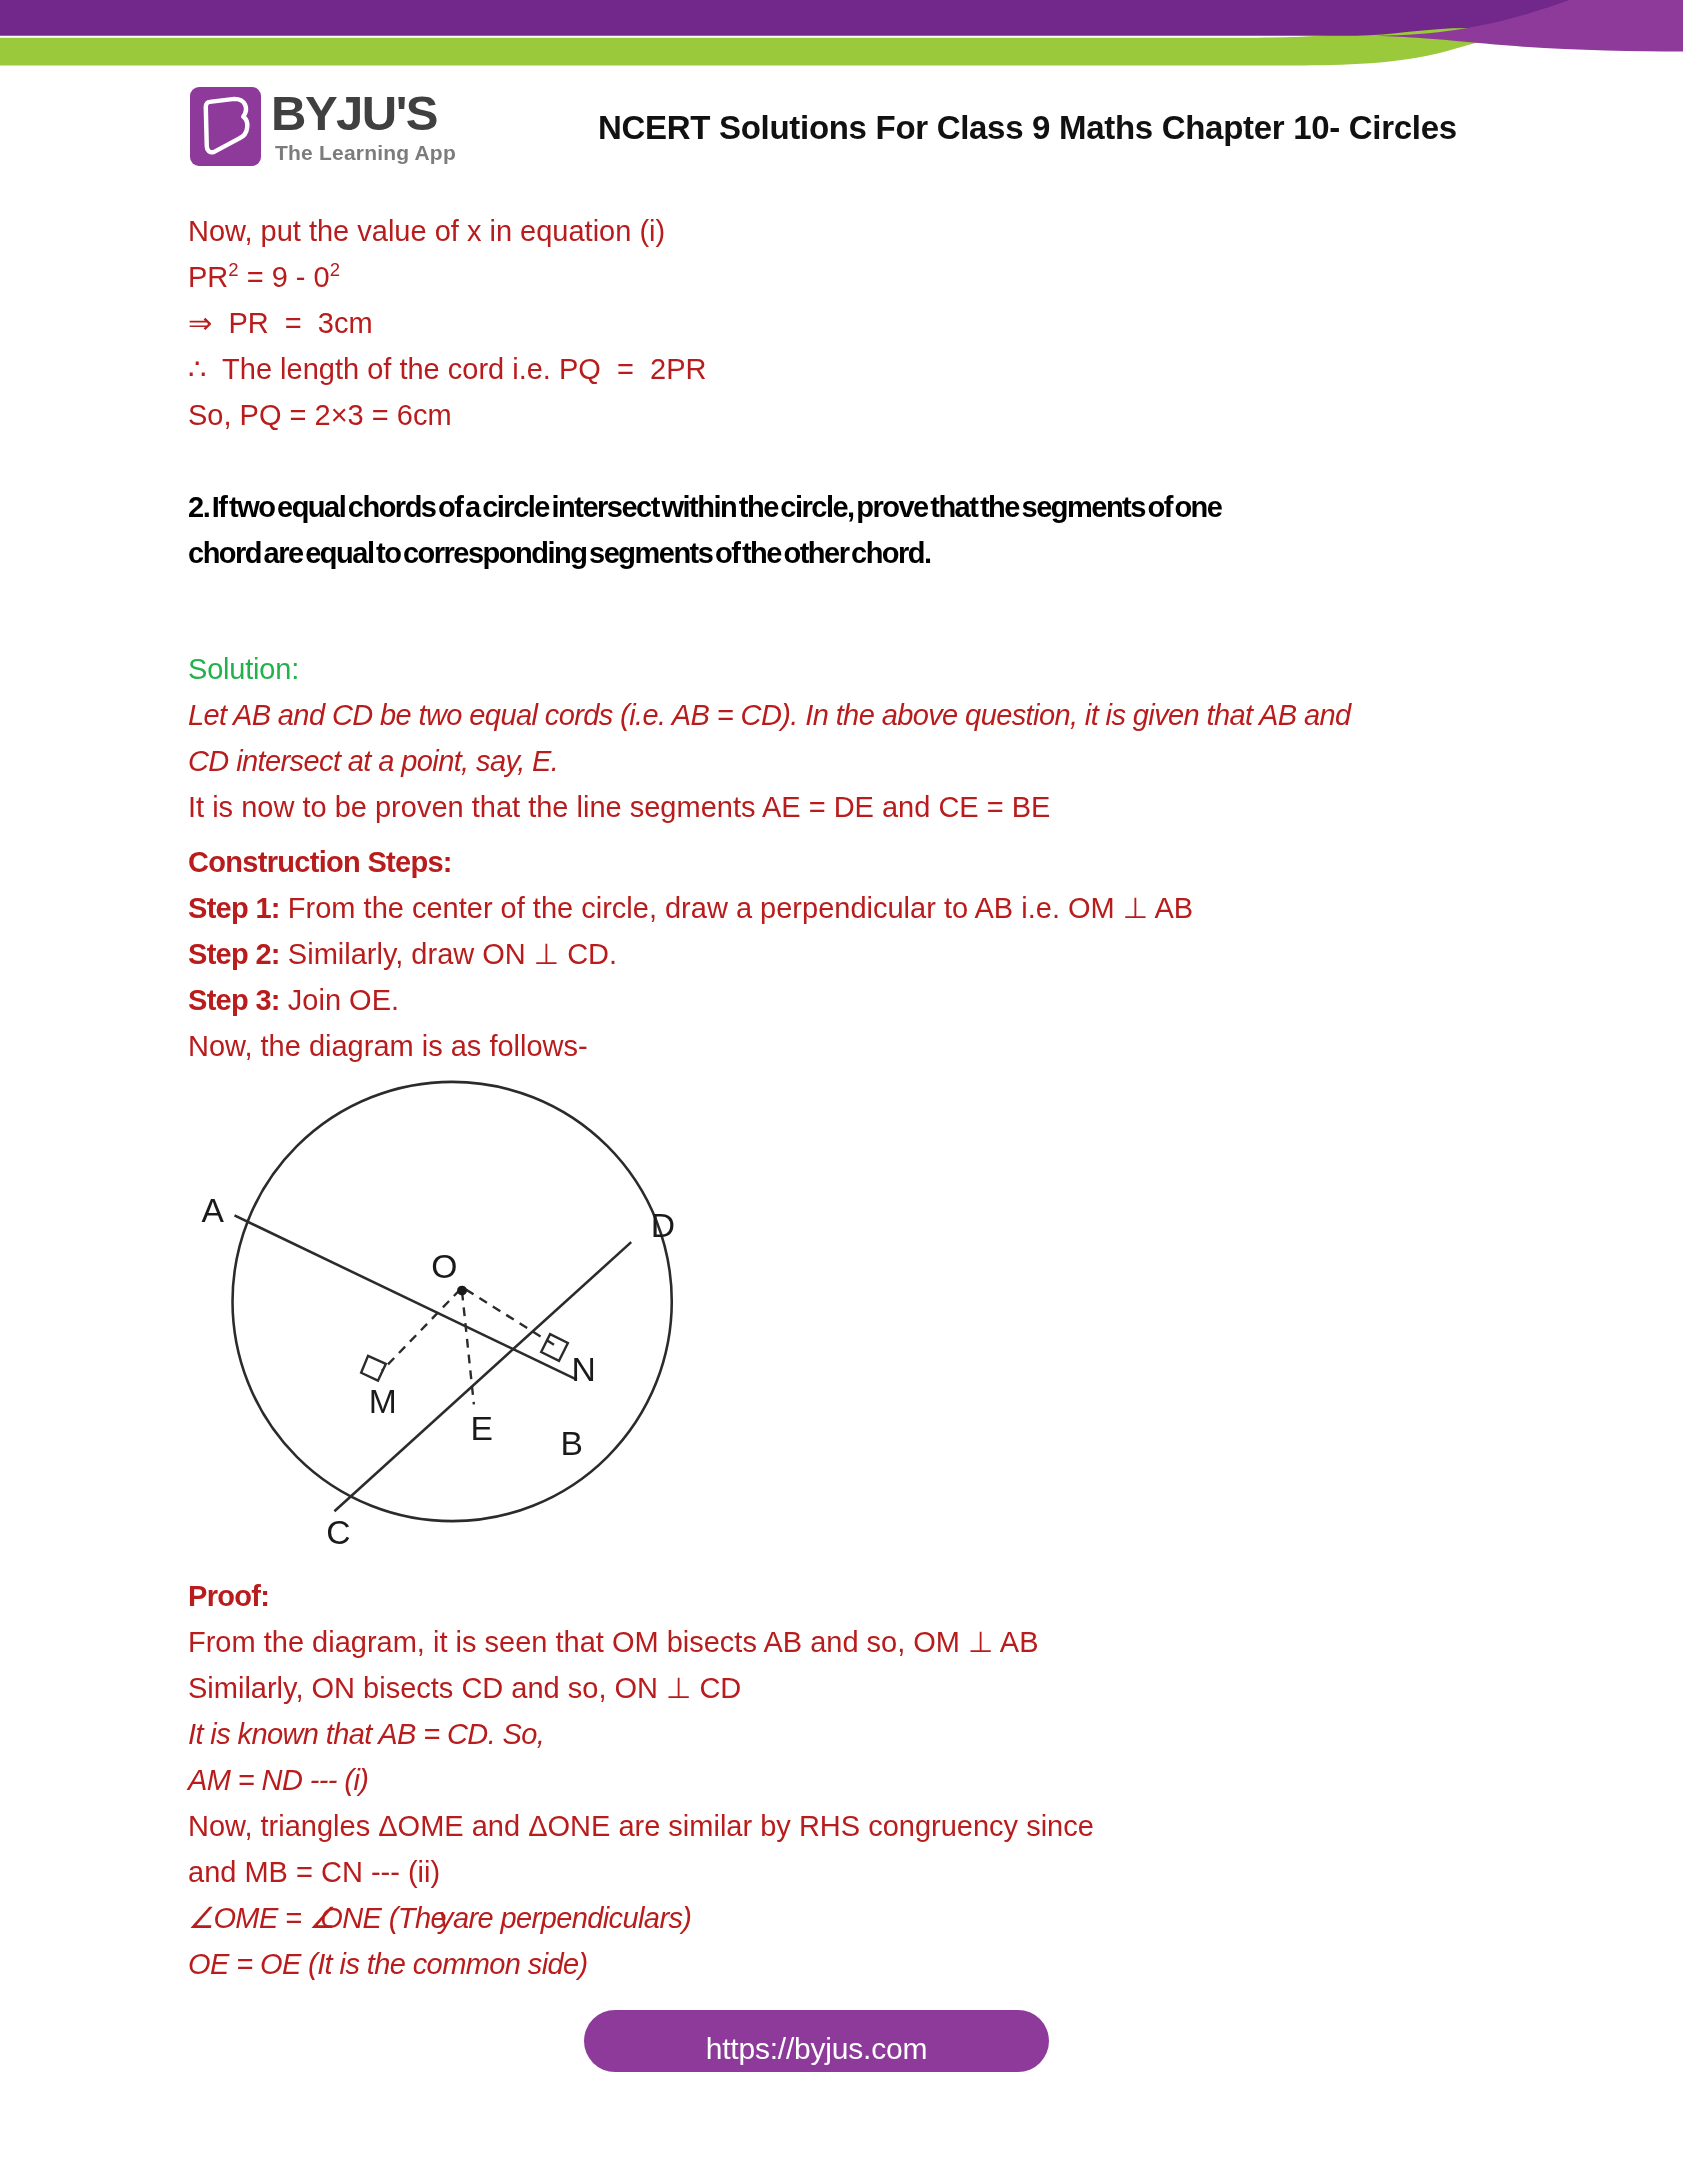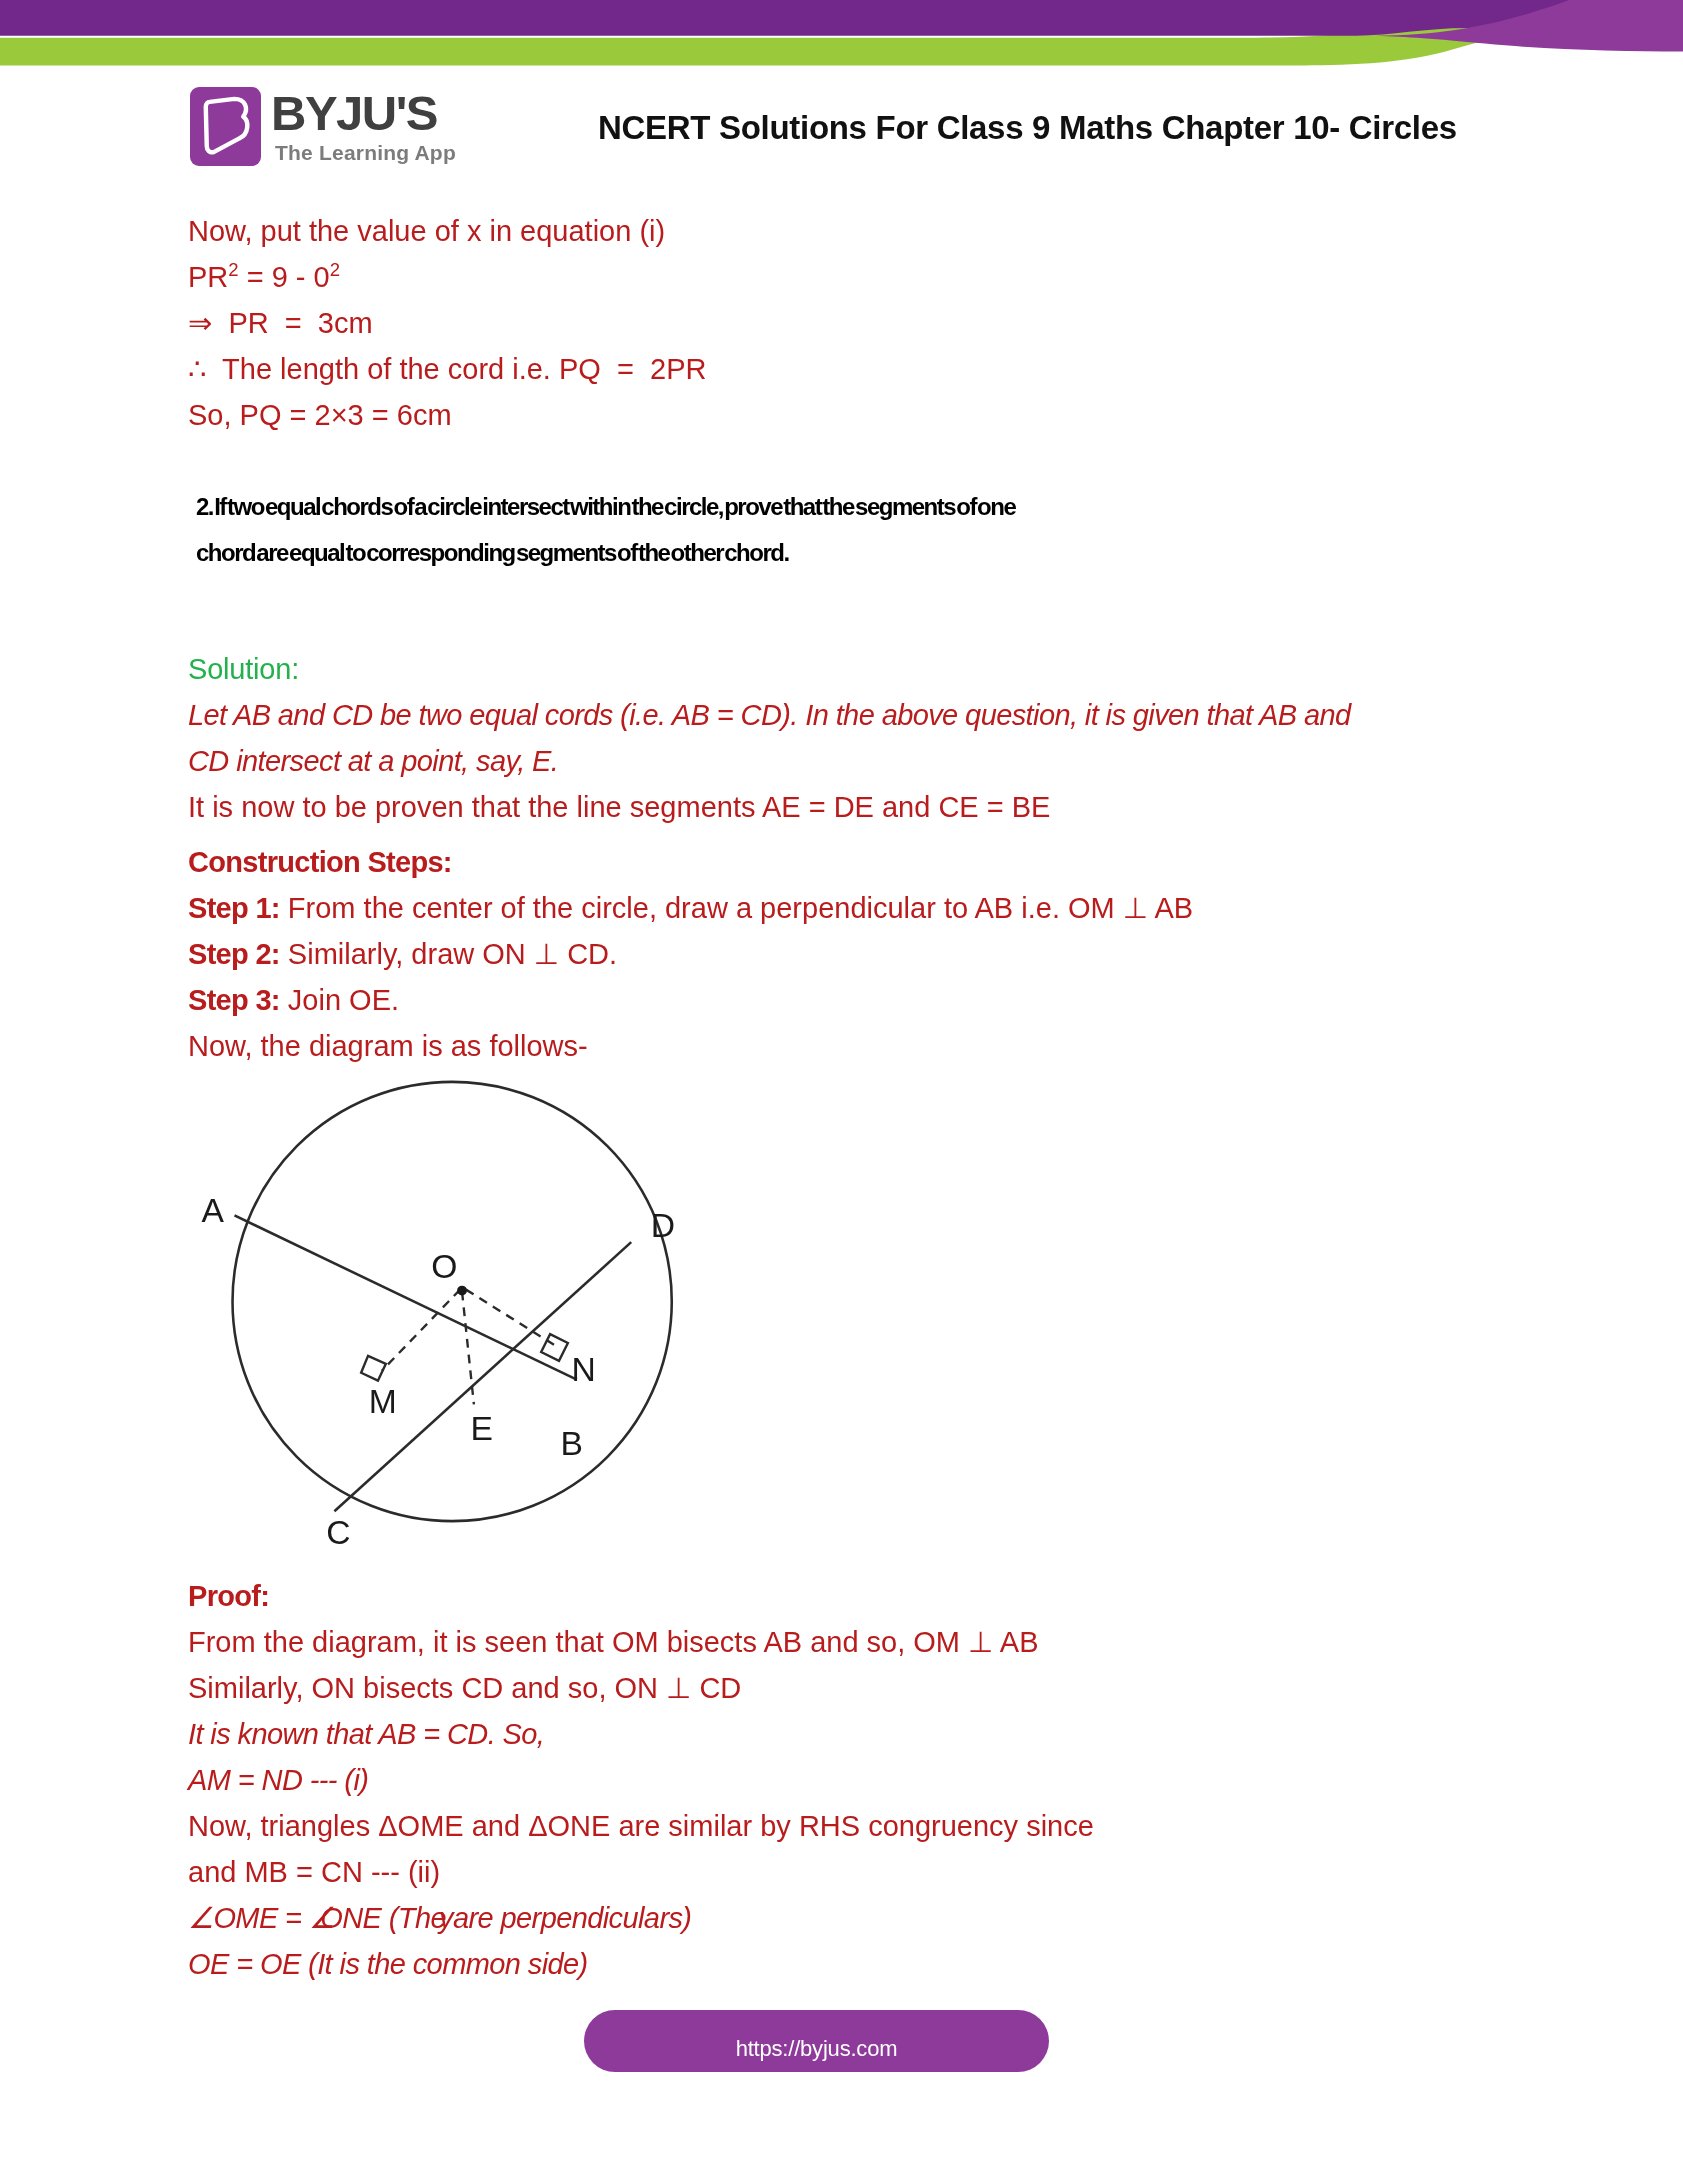--- a/index.html
+++ b/index.html
@@ -89,27 +89,26 @@
     font-size: 29px;
     line-height: 46px;
     color: #b91c1c;
     white-space: pre-wrap;
   }
   .line.tight { letter-spacing: -0.6px; font-style: italic; }
   .gap-md { height: 34px; }
   .gap-lg { height: 46px; }
 
   .qtext {
-    font-size: 24px;
+    font-size: 29px;
     font-weight: bold;
     line-height: 46px;
     letter-spacing: -1.5px;
     color: #000;
     word-spacing: -4px;
-    margin-left: 8px;
   }
   .solution-head {
     font-size: 29px;
     line-height: 46px;
     color: #23b14d;
     letter-spacing: -0.2px;
     margin-top: 36px;
   }
   .bold-cond { font-weight: bold; letter-spacing: -0.7px; margin-top: 9px; }
   sup { font-size: 0.64em; vertical-align: super; line-height: 0; }
@@ -136,21 +135,21 @@
     width: 465px;
     height: 62px;
     background: #8E3A9B;
     border-radius: 34px;
     display: flex;
     align-items: center;
     justify-content: center;
   }
   .footer-pill span {
     color: #ffffff;
-    font-size: 22px;
+    font-size: 30px;
     letter-spacing: -0.2px;
     margin-top: 16px;
   }
 </style>
 </head>
 <body>
 
 <div class="header-deco">
   <svg width="1683" height="109" viewBox="0 0 1700 110" xmlns="http://www.w3.org/2000/svg">
 

